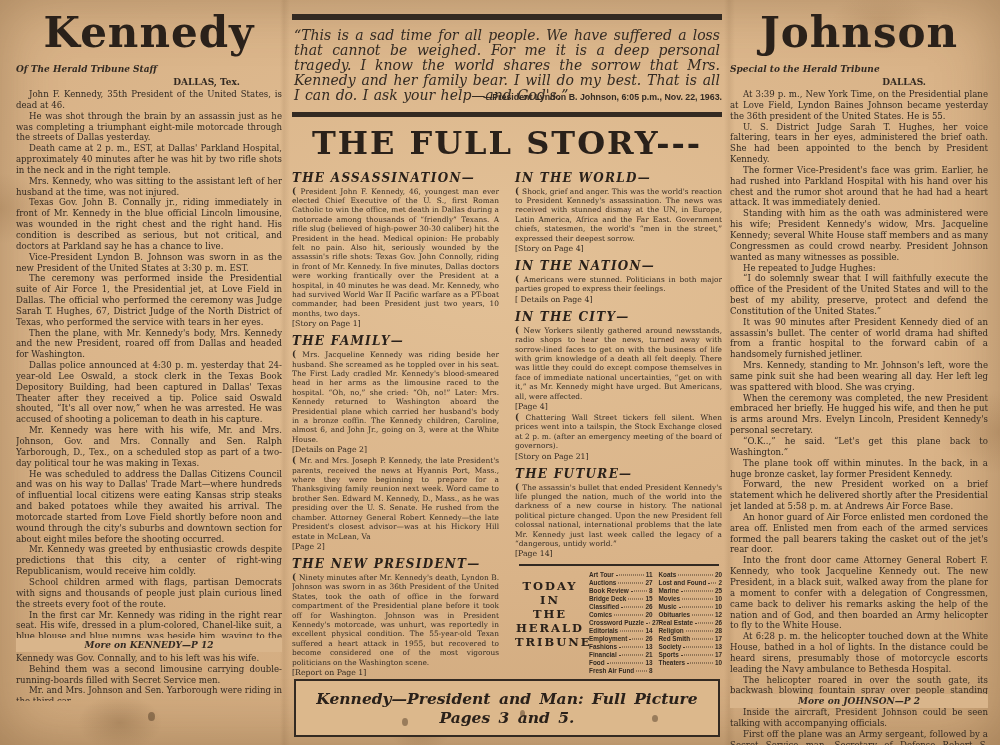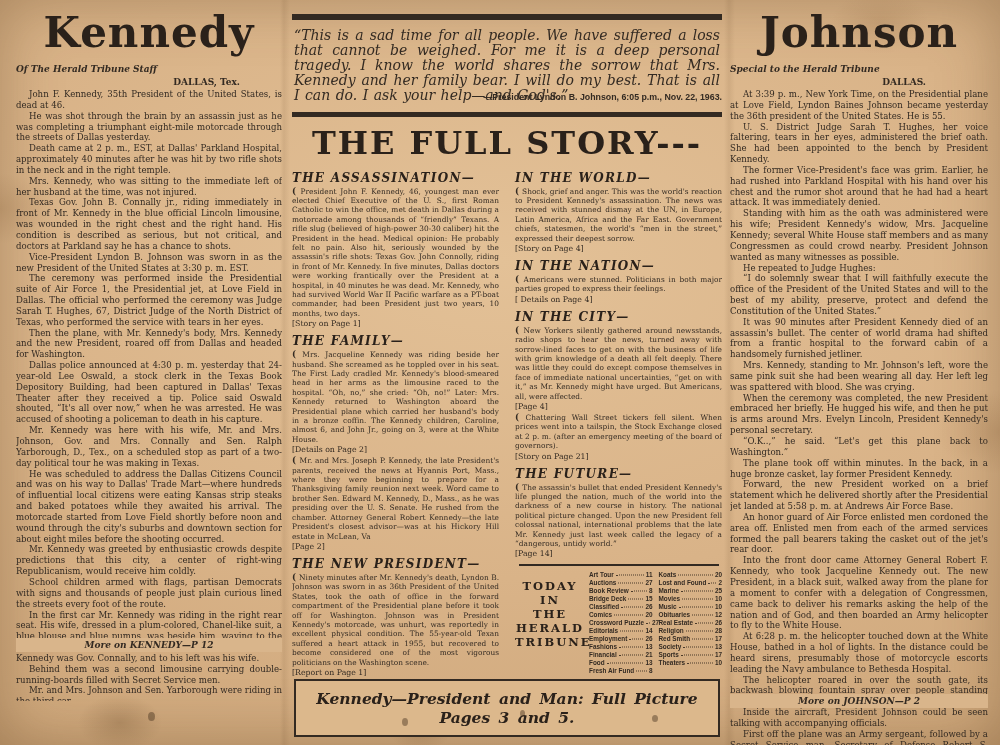--- a/index.html
+++ b/index.html
@@ -69,22 +69,22 @@
 <div class="paper">
 
   <div class="newscol col-kennedy">
     <h1 class="headline">Kennedy</h1>
     <p class="byline2">Of The Herald Tribune Staff</p>
     <p class="dateline dl-k">DALLAS, Tex.</p>
     <div class="bodywrap bw-k">
         <p class="bp">John F. Kennedy, 35th President of the United States, is dead at 46.</p>
         <p class="bp">He was shot through the brain by an assassin just as he was completing a triumphant eight-mile motorcade through the streets of Dallas yesterday.</p>
         <p class="bp">Death came at 2 p. m., EST, at Dallas' Parkland Hospital, approximately 40 minutes after he was hit by two rifle shots in the neck and in the right temple.</p>
-        <p class="bp">Mrs. Kennedy, who was sitting to the immediate left of her husband at the time, was not injured.</p>
-        <p class="bp">Texas Gov. John B. Connally jr., riding immediately in front of Mr. Kennedy in the blue official Lincoln limousine, was wounded in the right chest and the right hand. His condition is described as serious, but not critical, and doctors at Parkland say he has a chance to shots.</p>
+        <p class="bp">Mrs. Kennedy, who was sitting to the assistant left of her husband at the time, was not injured.</p>
+        <p class="bp">Texas Gov. John B. Connally jr., riding immediately in front of Mr. Kennedy in the blue official Lincoln limousine, was wounded in the right chest and the right hand. His condition is described as serious, but not critical, and doctors at Parkland say he has a chance to live.</p>
         <p class="bp">Vice-President Lyndon B. Johnson was sworn in as the new President of the United States at 3:30 p. m. EST.</p>
         <p class="bp">The ceremony was performed inside the Presidential suite of Air Force 1, the Presidential jet, at Love Field in Dallas. The official who performed the ceremony was Judge Sarah T. Hughes, 67, District Judge of the North District of Texas, who performed the service with tears in her eyes.</p>
         <p class="bp">Then the plane, with Mr. Kennedy's body, Mrs. Kennedy and the new President, roared off from Dallas and headed for Washington.</p>
         <p class="bp">Dallas police announced at 4:30 p. m. yesterday that 24-year-old Lee Oswald, a stock clerk in the Texas Book Depository Building, had been captured in Dallas' Texas Theater after they received a tip. Police said Oswald shouted, “It's all over now,” when he was arrested. He was accused of shooting a policeman to death in his capture.</p>
         <p class="bp">Mr. Kennedy was here with his wife, Mr. and Mrs. Johnson, Gov. and Mrs. Connally and Sen. Ralph Yarborough, D., Tex., on a scheduled stop as part of a two-day political tour he was making in Texas.</p>
         <p class="bp">He was scheduled to address the Dallas Citizens Council and was on his way to Dallas' Trade Mart—where hundreds of influential local citizens were eating Kansas strip steaks and baked potatoes while they awaited his arrival. The motorcade started from Love Field shortly before noon and wound through the city's suburbs and downtown section for about eight miles before the shooting occurred.</p>
         <p class="bp">Mr. Kennedy was greeted by enthusiastic crowds despite predictions that this city, a center of right-wing Republicanism, would receive him coldly.</p>
         <p class="bp">School children armed with flags, partisan Democrats with signs and thousands of people just plain curious lined the streets every foot of the route.</p>
         <p class="bp">In the first car Mr. Kennedy was riding in the right rear seat. His wife, dressed in a plum-colored, Chanel-like suit, a blue blouse and blue pumps, was beside him, waving to the crowds on her side. In the jump seat directly in front of Mr. Kennedy was Gov. Connally, and to his left was his wife.</p>
         <p class="bp">Behind them was a second limousine carrying double-running-boards filled with Secret Service men.</p>

